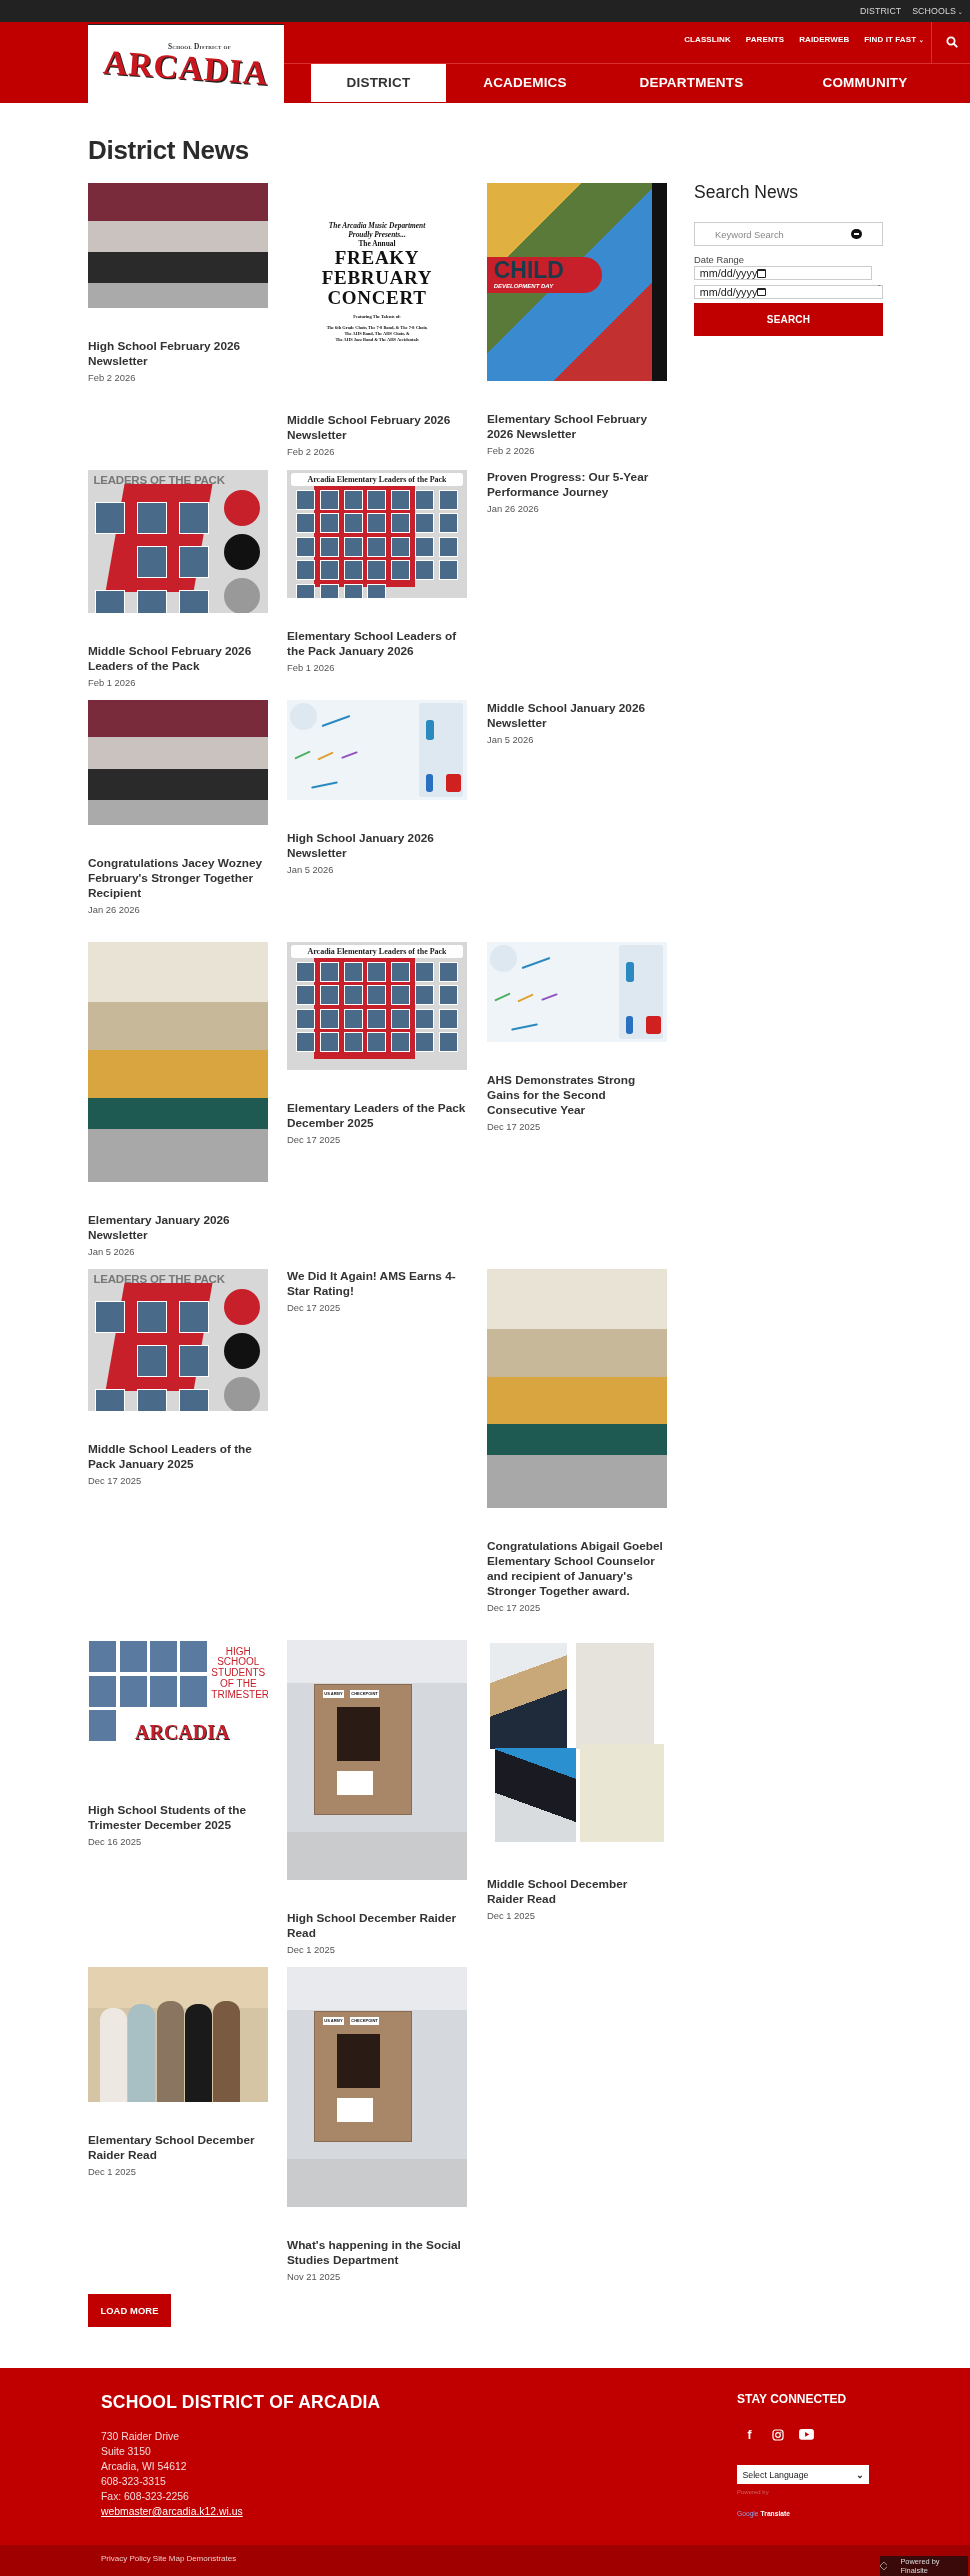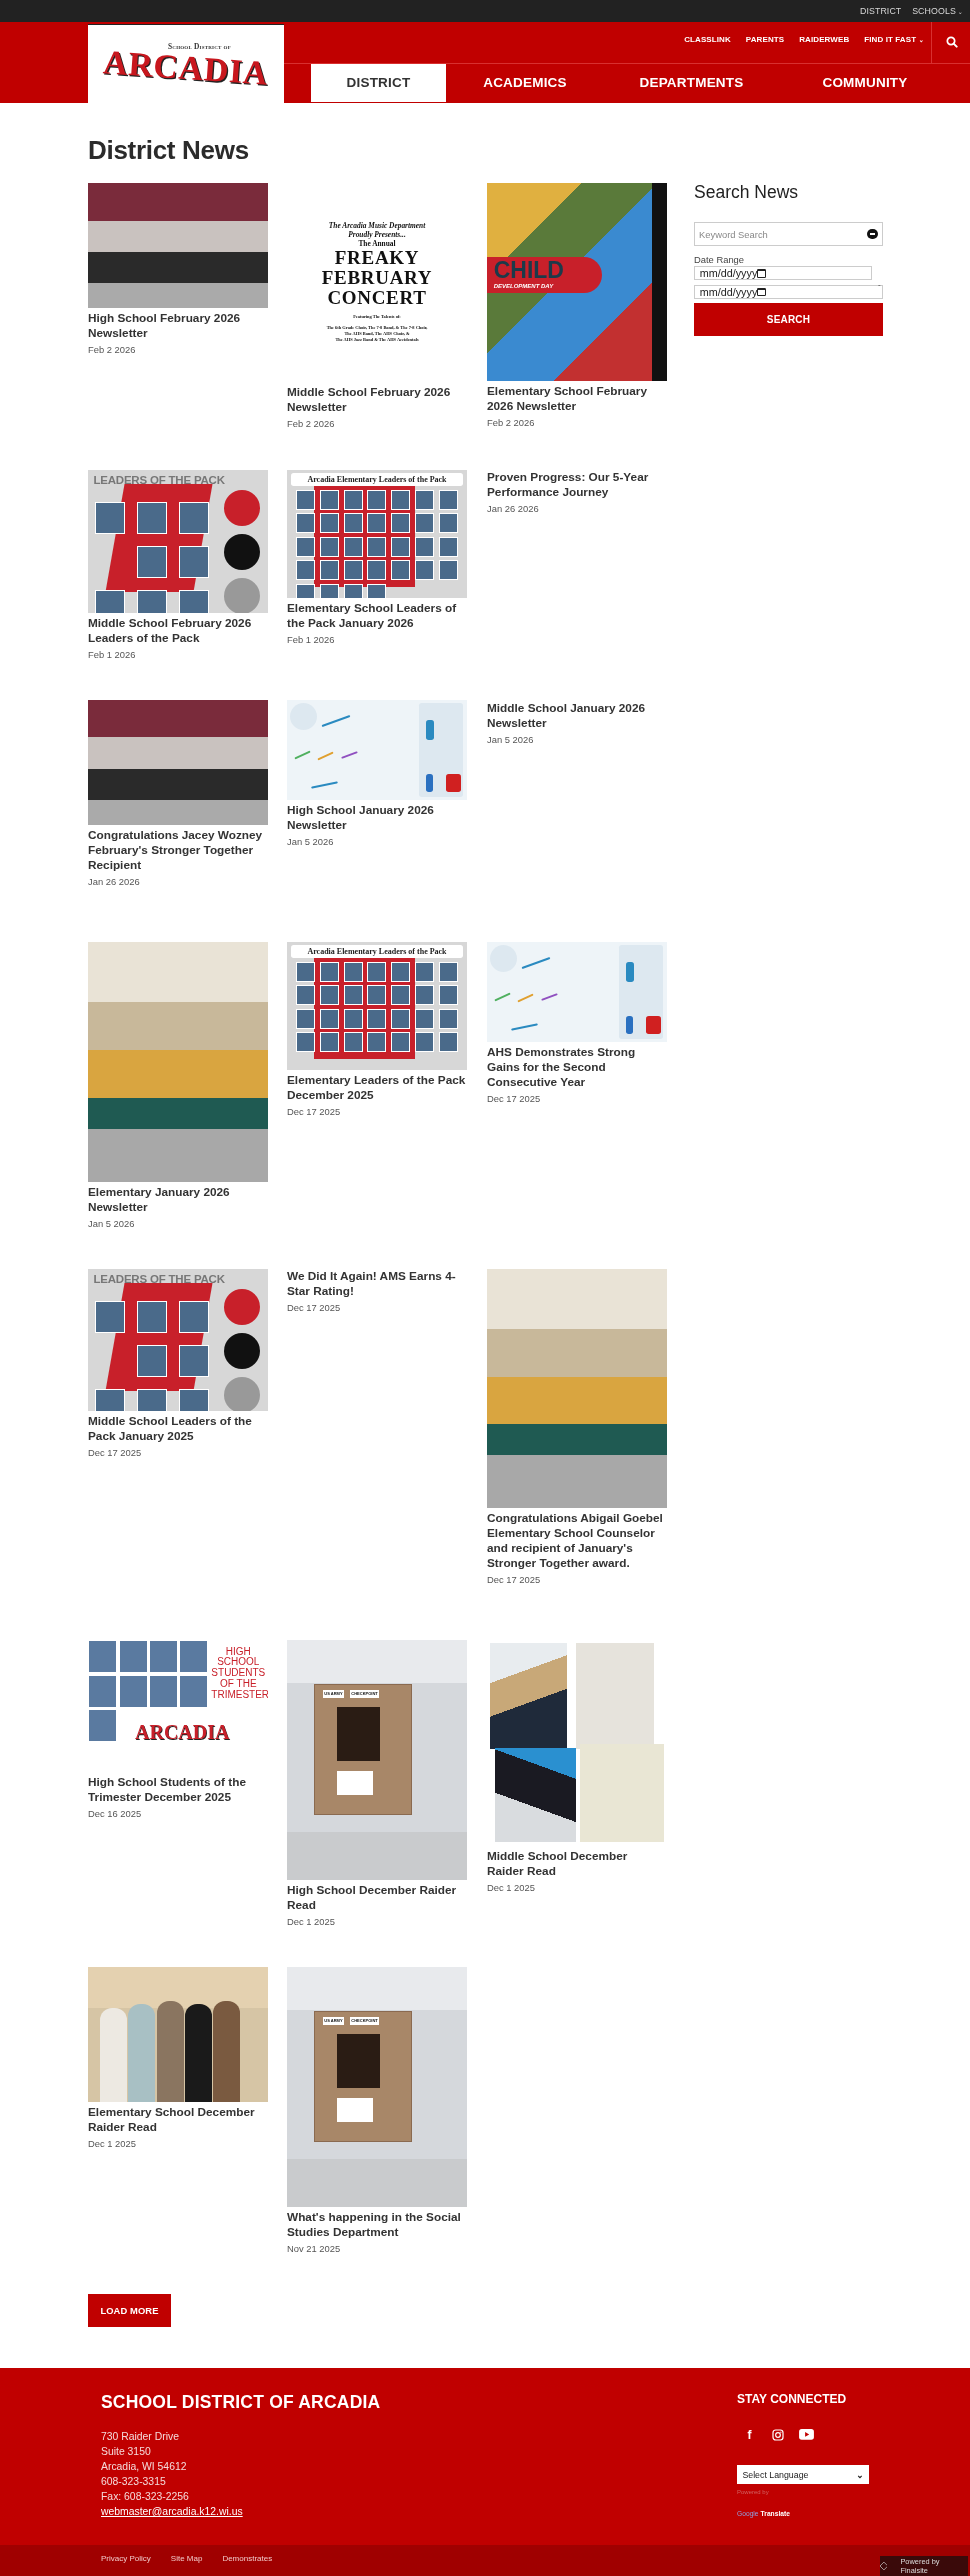--- a/index.html
+++ b/index.html
@@ -15,25 +15,25 @@
 .utility{position:absolute;right:47px;top:13.5px;display:flex;gap:15px;font-size:8px;font-weight:bold;color:#fff;letter-spacing:0.1px}
 .utility .chev{font-size:6px;margin-left:2.7px}
 .search-btn{position:absolute;right:0;top:0;width:40px;height:41px;border-left:0.7px solid #d83030;display:flex;align-items:center;justify-content:center}
 .hline{position:absolute;left:284px;right:0;top:41px;height:0.7px;background:#d83030}
 .mainnav{position:absolute;left:311px;top:42px;height:38px;display:flex}
 .mainnav .tab{height:38px;display:flex;align-items:center;justify-content:center;font-weight:bold;font-size:13.5px;color:#fff;letter-spacing:0.2px}
 .mainnav .tab.active{background:#fff;color:#333}
 h1.page-title{position:absolute;left:88px;top:135px;font-size:26px;font-weight:bold;color:#2b2b2b;letter-spacing:-0.3px}
 .card{position:absolute;width:180px}
 .card .img{width:180px;border-radius:0;overflow:hidden;position:relative}
-.card .title{font-size:11.8px;font-weight:bold;line-height:15px;color:#333;margin-top:3px}
+.card .title{font-size:11.8px;font-weight:bold;line-height:15px;color:#333;margin-top:31px}
 .card .date{font-size:9.4px;color:#555;margin-top:2.7px}
 .sidebar{position:absolute;left:694px;top:182px;width:189px}
 .sidebar h2{font-size:17.5px;font-weight:normal;color:#222}
-.sidebar .kw{margin-top:19px;height:24px;border:0.7px solid #ccc;display:flex;align-items:center;padding:0 4px;font-size:9.4px;color:#888;justify-content:space-between}
+.sidebar .kw{margin-top:19px;height:24px;border:0.7px solid #ccc;display:flex;align-items:center;padding:0 20px;font-size:9.4px;color:#888;justify-content:space-between}
 .sidebar .kw .clear{width:10.8px;height:10.8px;border-radius:50%;background:#111;position:relative}
 .sidebar .kw .clear:after{content:"";position:absolute;left:2.7px;top:4.7px;width:5.4px;height:1.3px;background:#fff}
 .sidebar .lbl{margin-top:8px;font-size:9.4px;color:#444}
 .sidebar .dt{height:14px;border:0.7px solid #ccc;display:flex;align-items:center;padding:0 4.7px;font-size:10.8px;color:#222}
 .sidebar .dt.first{width:178px;margin-top:1.3px}
 .sidebar .dt.second{margin-top:4.7px}
 .sidebar .dash{position:absolute;left:184px;top:98px;font-size:8px;color:#444}
 .cal{width:8.8px;height:8.8px;border:1.3px solid #222;border-top-width:2px;border-radius:1.3px}
 .sidebar .go{margin-top:4px;height:33px;background:#c00000;color:#fff;font-weight:bold;font-size:10px;display:flex;align-items:center;justify-content:center;letter-spacing:0.2px}
 .loadmore{position:absolute;left:88px;top:2294px;width:83px;height:33px;background:#c00000;color:#fff;font-weight:bold;font-size:9.4px;display:flex;align-items:center;justify-content:center;letter-spacing:0.1px}
@@ -42,21 +42,21 @@
 .footer .addr{position:absolute;left:101px;top:61px;font-size:10.4px;line-height:15px;color:#f4dada}
 .footer .addr .email{text-decoration:underline;color:#fff}
 .footer .stay{position:absolute;left:737px;top:24px;font-size:12px;font-weight:bold}
 .footer .social{position:absolute;left:742px;top:59px;display:flex;gap:13.5px;align-items:center}
 .footer .social span{display:flex;align-items:center;justify-content:center;width:15px;height:15px;color:#fff;font-weight:bold}
 .footer .lang{position:absolute;left:737px;top:97px;width:132px;height:19px;background:#fff;color:#222;font-size:8.8px;display:flex;align-items:center;justify-content:space-between;padding:0 5.4px}
 .footer .pb{position:absolute;left:737px;top:121px;font-size:6px;color:#d06060}
 .footer .gt{position:absolute;left:737px;top:142px;font-size:6.7px;font-weight:bold;color:#fff}
 .footer .gt .g{color:#8fa0e0;font-weight:normal;margin-right:2px}
 .bottombar{position:absolute;left:0;top:2545px;width:971px;height:31px;background:#a00000}
-.bottombar .links{position:absolute;left:101px;top:8.8px;display:flex;gap:20px;font-size:8px;color:#f0c8c8}
+.bottombar .links{position:absolute;left:101px;top:8.8px;display:flex;gap:2px;font-size:8px;color:#f0c8c8}
 .bottombar .finalsite{position:absolute;right:3.4px;top:10.8px;height:20px;width:88px;background:#3a0a0a;color:#ddd;font-size:7.4px;display:flex;align-items:center;justify-content:center;gap:13px}
 
 .ph{width:100%;height:100%;position:relative}
 .ph-classroom{background:linear-gradient(180deg,#7a2b3b 0 30%,#c9c2bf 30% 55%,#2a2a2a 55% 80%,#aaa 80%)}
 .ph-concert{background:#fff;display:flex;flex-direction:column;align-items:center;justify-content:center;font-family:"Liberation Serif",serif;color:#111;text-align:center}
 .ph-concert .t1{font-size:7.4px;font-style:italic;font-weight:bold;line-height:8.8px}
 .ph-concert .t2{font-size:19px;font-weight:bold;line-height:20px;letter-spacing:0.7px}
 .ph-concert .t3{font-size:4.4px;font-weight:bold;line-height:6px;margin-top:5.4px}
 .ph-child{background:linear-gradient(135deg,#e0b040 0 25%,#5a7a3a 25% 45%,#3a8ad0 45% 70%,#c23030 70%)}
 .ph-child .banner{position:absolute;left:0;top:74px;width:115px;height:36px;background:#c8202a;border-radius:0 18px 18px 0;color:#1c3a4a;font-weight:bold;font-size:23px;padding-left:6.7px;line-height:26px}

